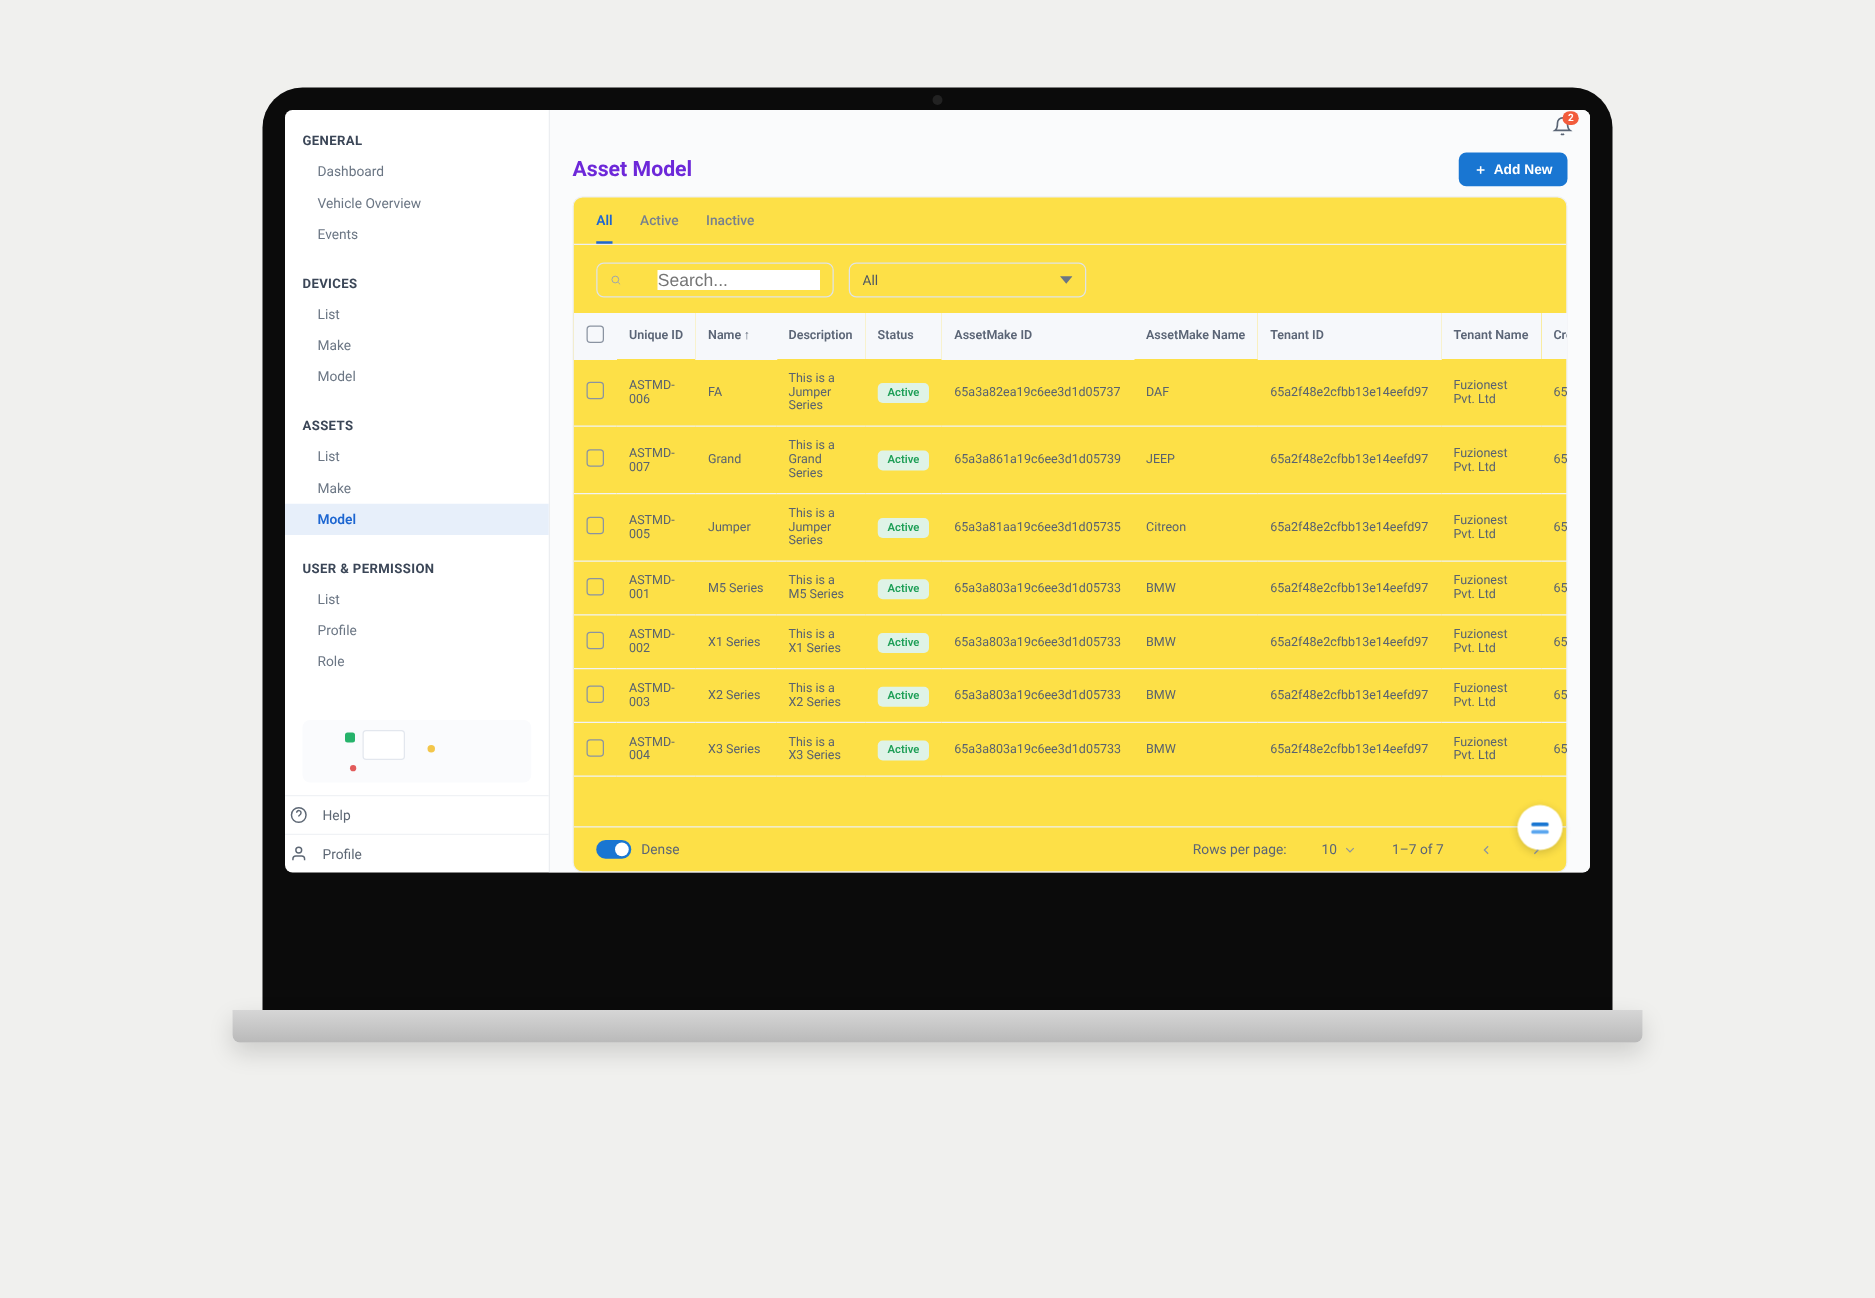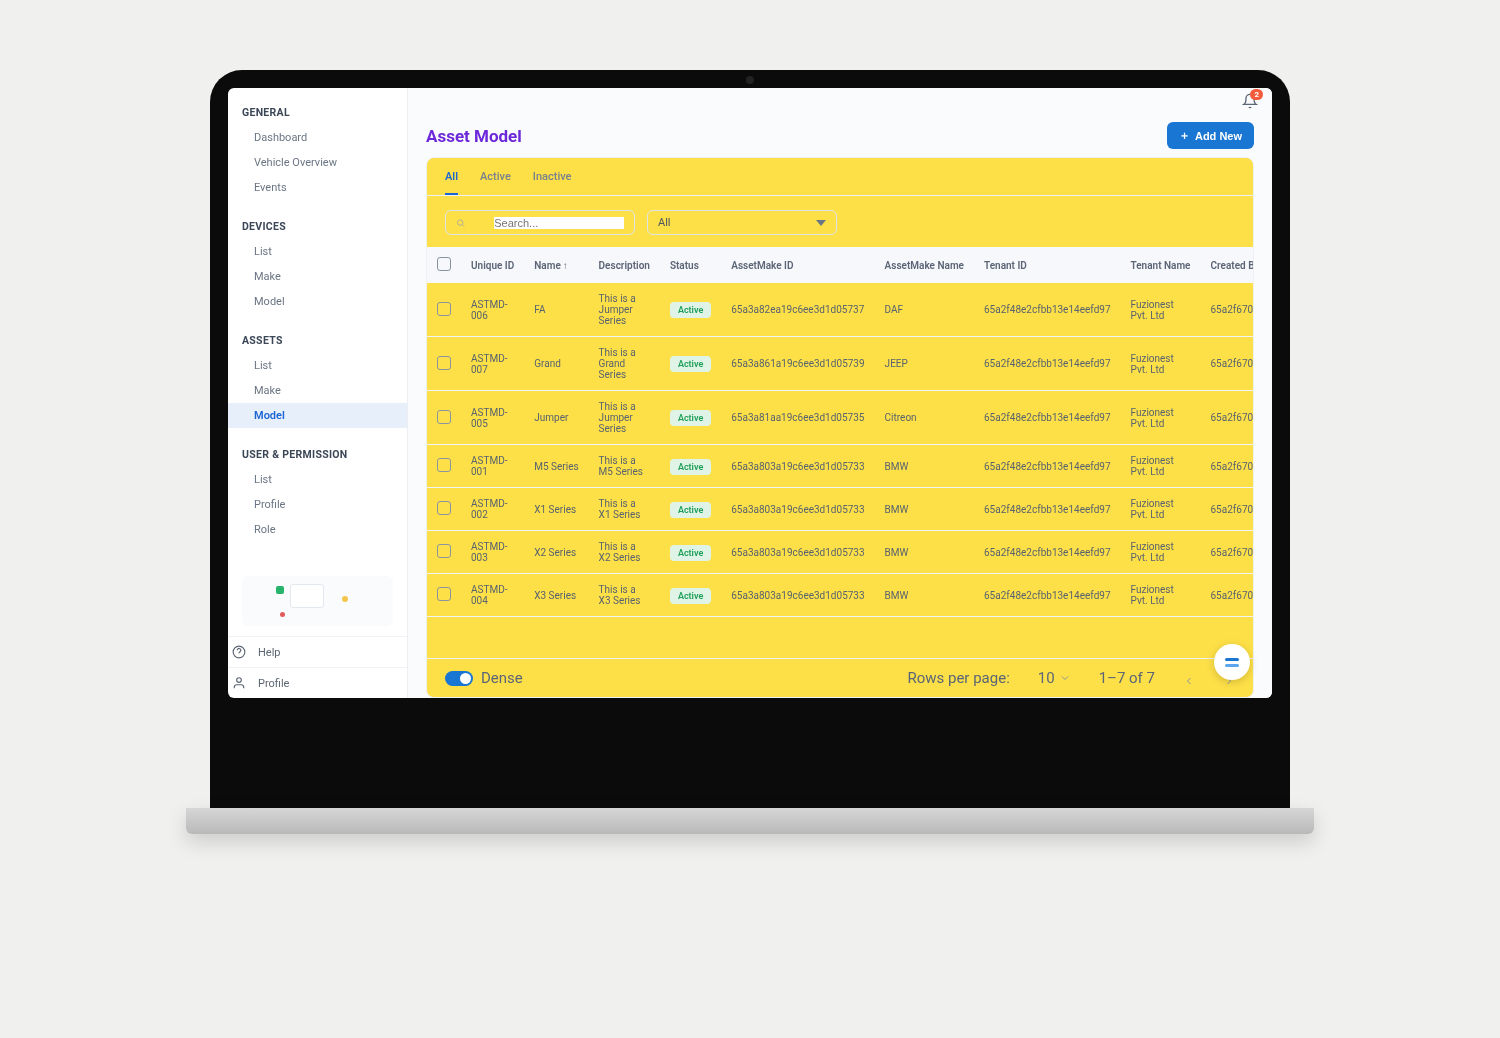--- a/index.html
+++ b/index.html
@@ -55,21 +55,21 @@
     position: absolute;
     bottom: 48px;
     left: 0; right: 0;
     text-align: center;
     color: #a9a9a9;
     font-size: 13px;
     letter-spacing: .5px;
   }
   
   .sidebar {
-    width: 180px;
+    width: 212px;
     border-right: 1px solid #eceef1;
     display: flex;
     flex-direction: column;
     font-size: 11px;
     color: #65707e;
     padding-top: 10px;
     flex-shrink: 0;
   }
   .sidebar-group { margin-bottom: 12px; }
   .sidebar-group-title {
@@ -153,21 +153,21 @@
   .tab { padding-bottom:10px; color:#77808e; cursor:pointer; font-weight:500;}
   .tab.active { color:#1d66d1; border-bottom:2px solid #1d66d1; font-weight:600;}
   .filter-row {
     display:flex; gap:12px; padding:14px 18px 12px;
   }
   .search-box {
     display:flex; align-items:center; gap:6px;
     border:1px solid #dfe3e8; border-radius:6px; padding:5px 10px; width:190px;
     font-size:11px; color:#9aa3af;
   }
-  .search-box input { border:none; outline:none; font-size:11px; width:100%; color:#4b5563;margin-left:23px;}
+  .search-box input { border:none; outline:none; font-size:14px; width:100%; color:#4b5563;margin-left:23px;}
   .search-box svg{ width:12px; height:12px; stroke:#9aa3af; fill:none; stroke-width:2;}
   .select-box {
     border:1px solid #dfe3e8; border-radius:6px; padding:5px 10px; width:190px;
     font-size:11px; color:#4b5563; display:flex; justify-content:space-between; align-items:center; cursor:pointer;
   }
   .select-box svg{width:10px;height:10px; fill:#6b7684;}
   
   .table-wrap { overflow:auto; flex:1;}
   table { border-collapse:collapse; width:100%; font-size:10px; color:#59626f;}
   thead th {
@@ -179,21 +179,21 @@
   tbody td.wrap { white-space:normal; max-width:90px; }
   .cb { width:14px; height:14px; border:1.5px solid #8a93a1; border-radius:3px; display:inline-block; cursor:pointer;}
   .status-badge {
     background:#dff3e7; color:#1e9f57; font-weight:600; font-size:9px;
     padding:3px 8px; border-radius:4px;
   }
   
   .table-footer {
     border-top:1px solid #eef0f3;
     display:flex; align-items:center; justify-content:space-between;
-    padding:10px 18px; font-size:15px; color:#5b6576;
+    padding:10px 18px; font-size:11px; color:#5b6576;
   }
   .toggle {
     width:28px; height:15px; background:#1976d2; border-radius:9px; position:relative; cursor:pointer;
   }
   .toggle::after{
     content:""; position:absolute; width:11px; height:11px; background:#fff; border-radius:50%;
     top:2px; right:2px;
   }
   .dense-group{display:flex;align-items:center;gap:8px;}
   .pager{display:flex;align-items:flex-end;gap:28px;}

